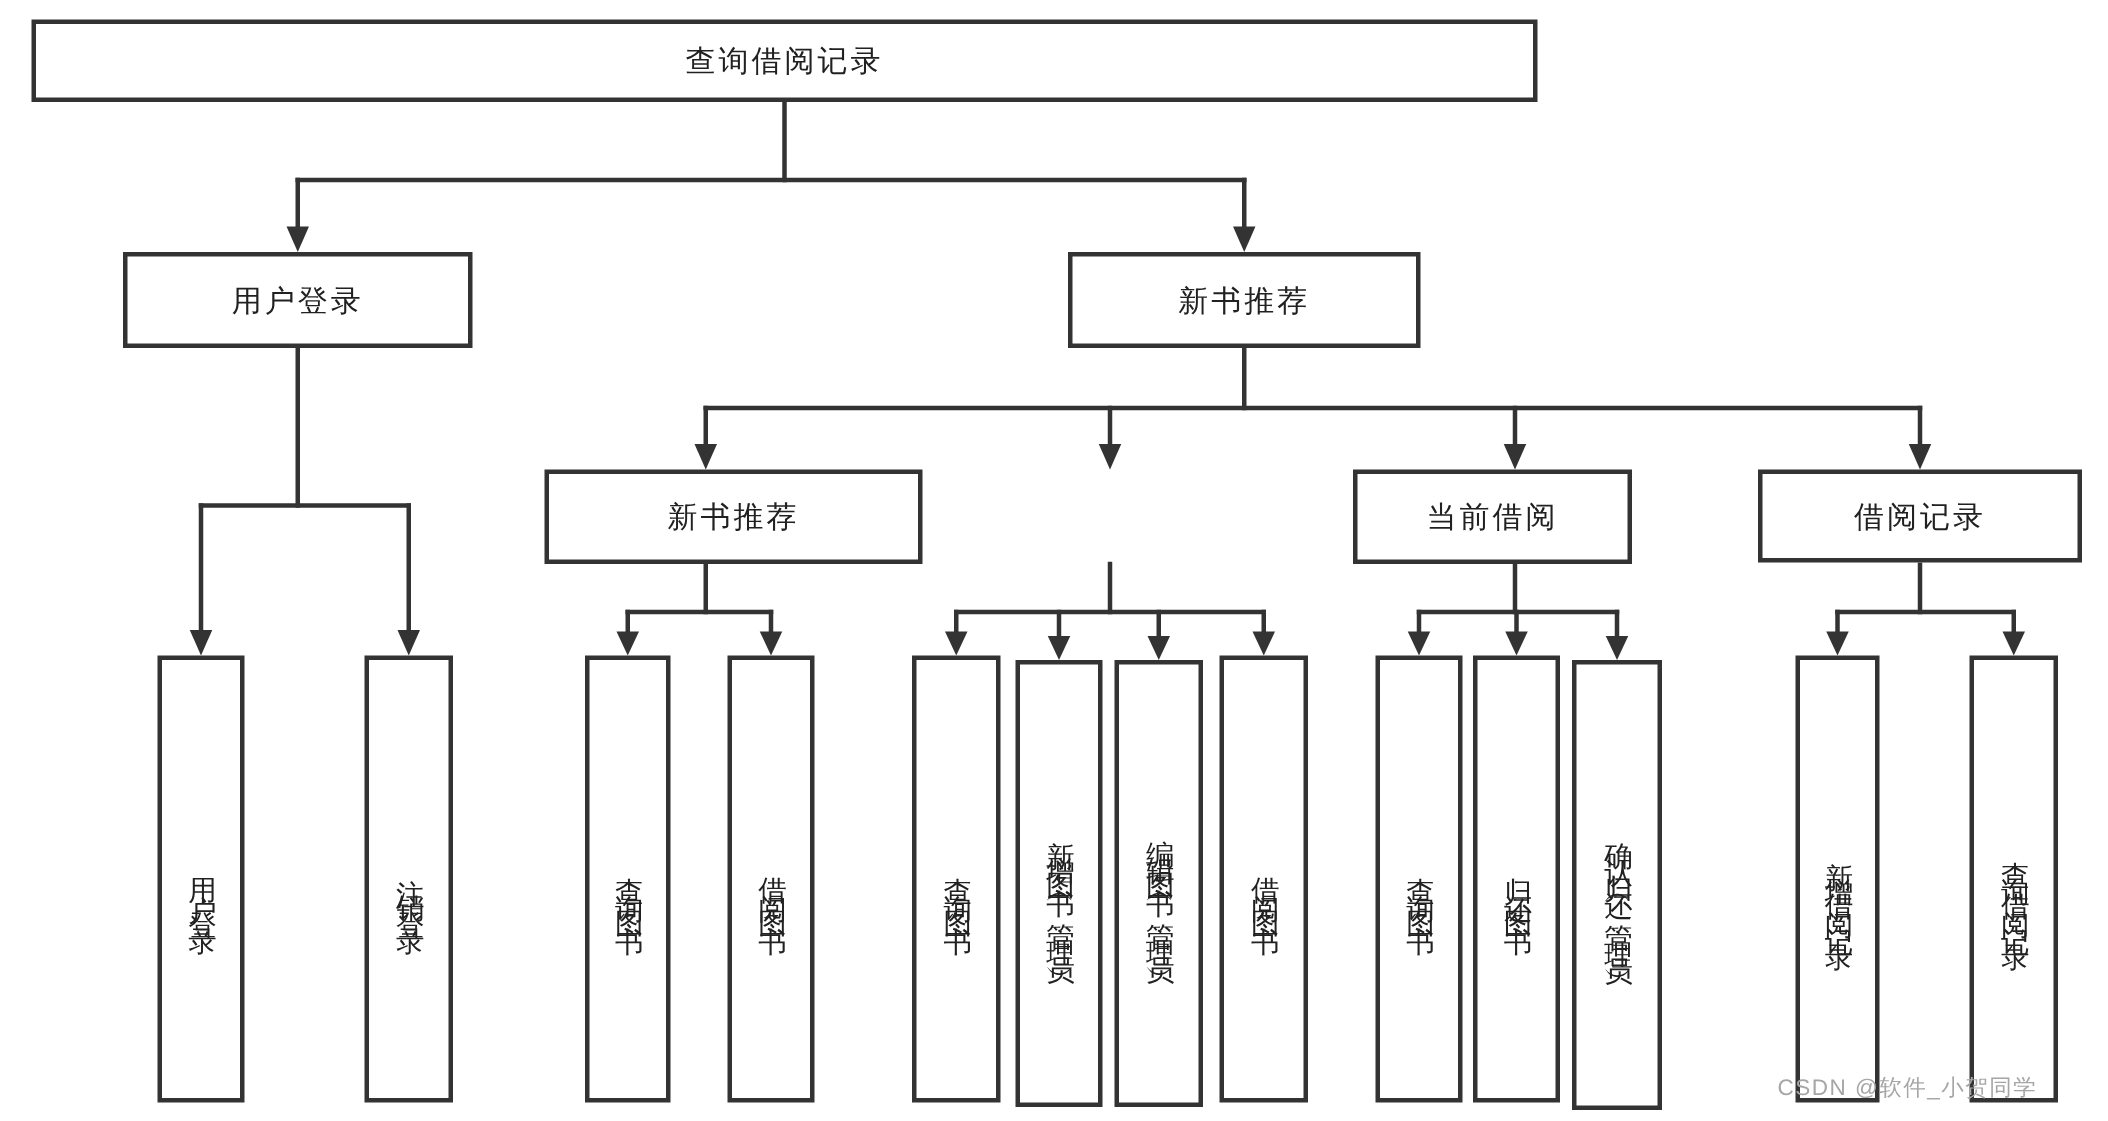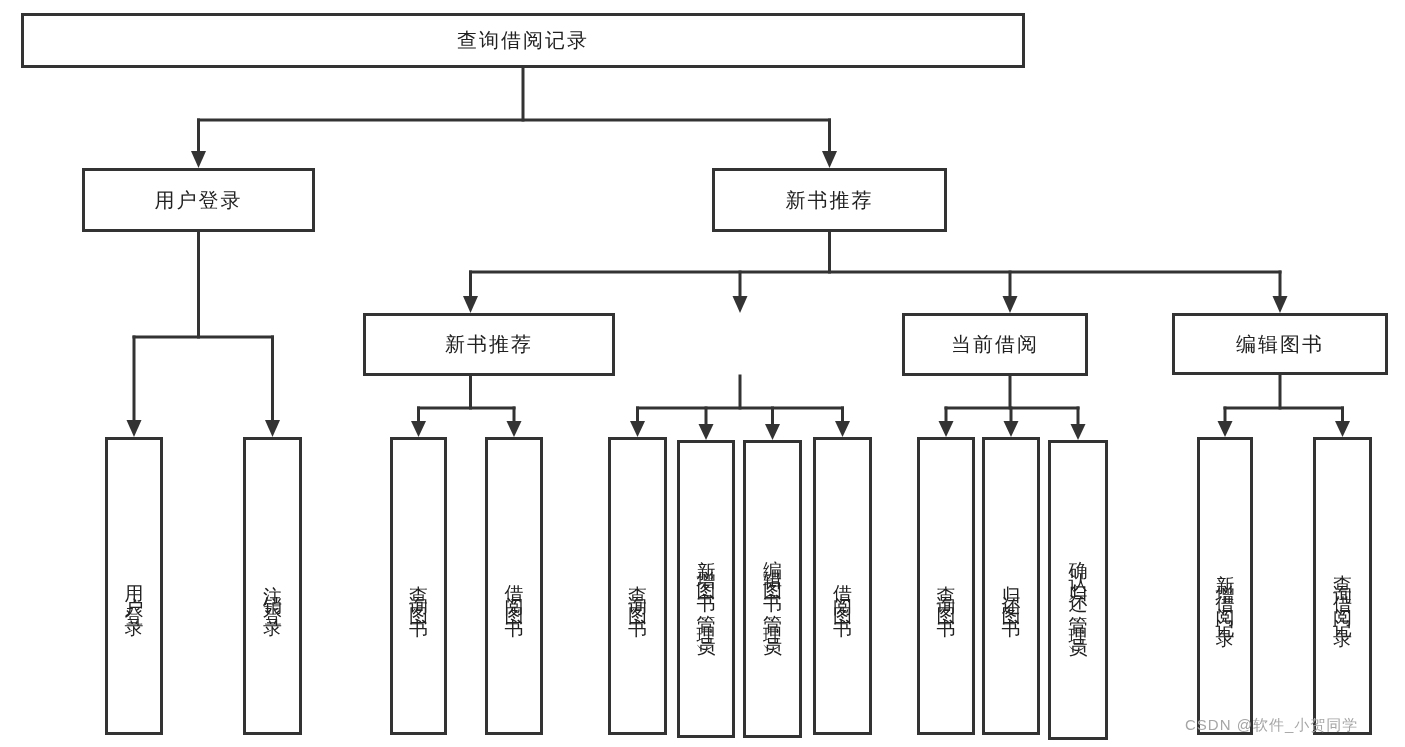--- a/index.html
+++ b/index.html
@@ -129,21 +129,21 @@
     <span>新书推荐</span>
   </div>
 
   <div class="hbox" style="left:363px;top:313px;width:252px;height:63px">
     <span>新书推荐</span>
   </div>
   <div class="hbox" style="left:902px;top:313px;width:186px;height:63px">
     <span>当前借阅</span>
   </div>
   <div class="hbox" style="left:1172px;top:313px;width:216px;height:62px">
-    <span>编辑图书</span>
+    <span>借阅记录</span>
   </div>
 
   <div class="vbox" style="left:105px;top:437px;width:58px;height:298px">
     <span>用户登录</span>
   </div>
   <div class="vbox" style="left:243px;top:437px;width:59px;height:298px">
     <span>注销登录</span>
   </div>
 
   <div class="vbox" style="left:390px;top:437px;width:57px;height:298px">

